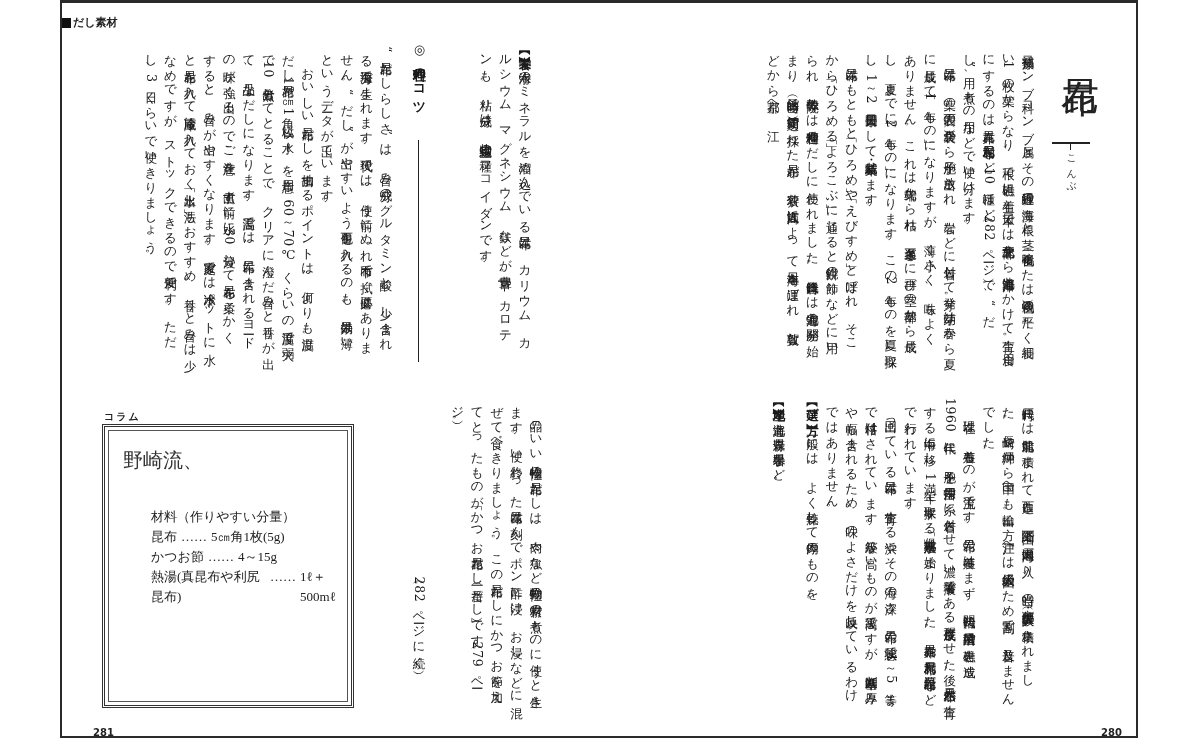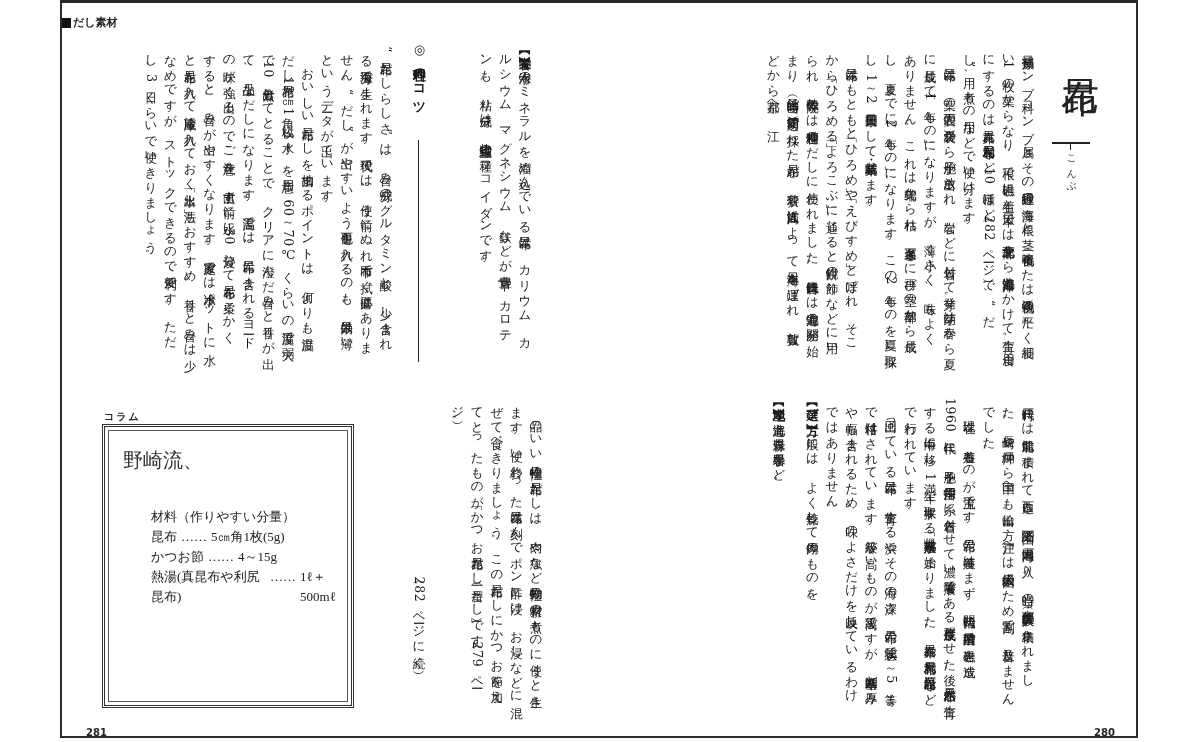--- a/index.html
+++ b/index.html
@@ -29,21 +29,21 @@
     .column-box { position:absolute; left:102px; top:424px; width:252px; height:284px;
       border:3px double #333; box-sizing:border-box; padding:4px; }
     .column-box-inner { position:absolute; left:3px; top:3px; right:3px; bottom:3px; border:1px solid #555; }
     .col-title { position:absolute; left:18px; top:20px; font-family:"DejaVu Serif", serif;
       font-size:20px; line-height:26px; color:#333; }
     .col-ing { position:absolute; left:18px; top:80px; font-family:Liberation Serif, serif;
       font-size:13px; line-height:20px; color:#222;margin-left:28px; }
     .col-ing .item { display:flex; gap:4px; }
     .col-body { position:absolute; left:18px; top:166px; width:210px; font-family:"DejaVu Sans", sans-serif;
       font-size:9.3px; line-height:19px; letter-spacing:0.4px; color:#222; text-align:justify; }
-    .pageno { position:absolute; font-family:"DejaVu Sans", sans-serif; font-size:10px; font-weight:bold; color:#222; }
+    .pageno { position:absolute; font-family:"DejaVu Sans", sans-serif; font-size:10px; font-weight:bold; color:#222;margin-left:7px; }
     .cont { position:absolute; writing-mode:vertical-rl; font-size:12.5px; letter-spacing:0.6px; color:#1b1b1b; }
   </style>
 </head>
 <body>
 
 <div class="spread"></div>
 
 <div class="header">
   <span class="sq"></span>
   <span>だし素材</span>

